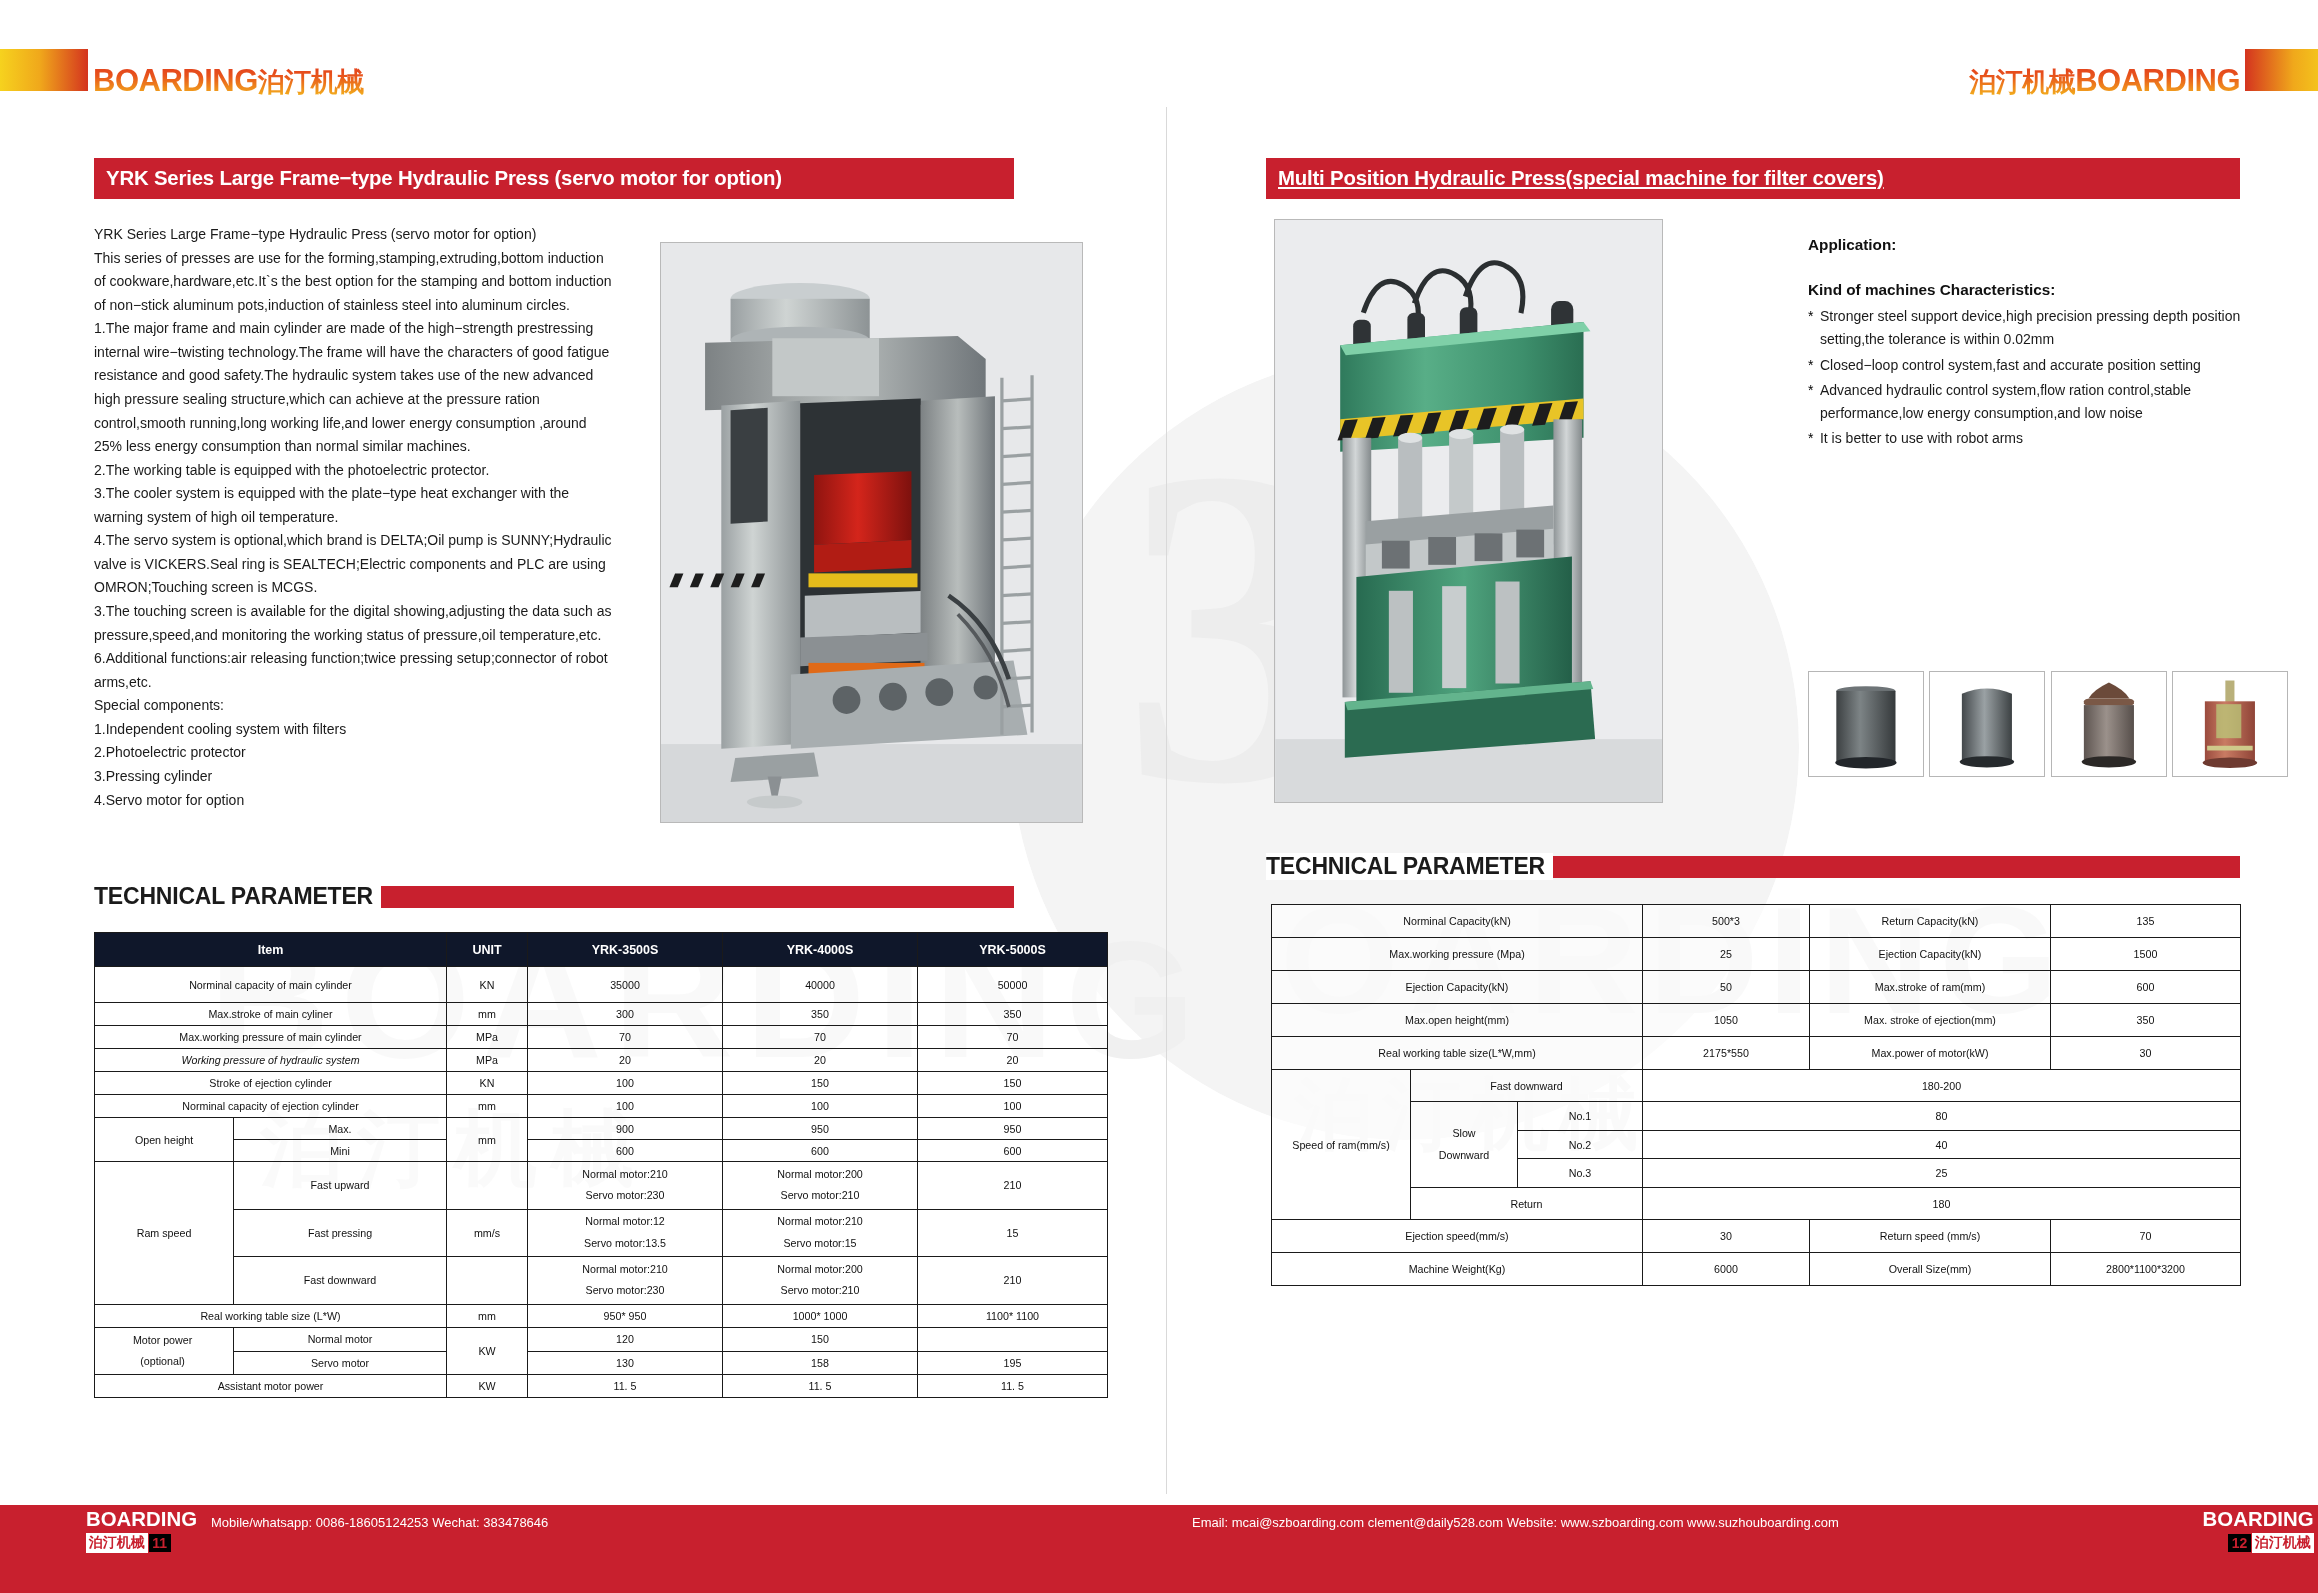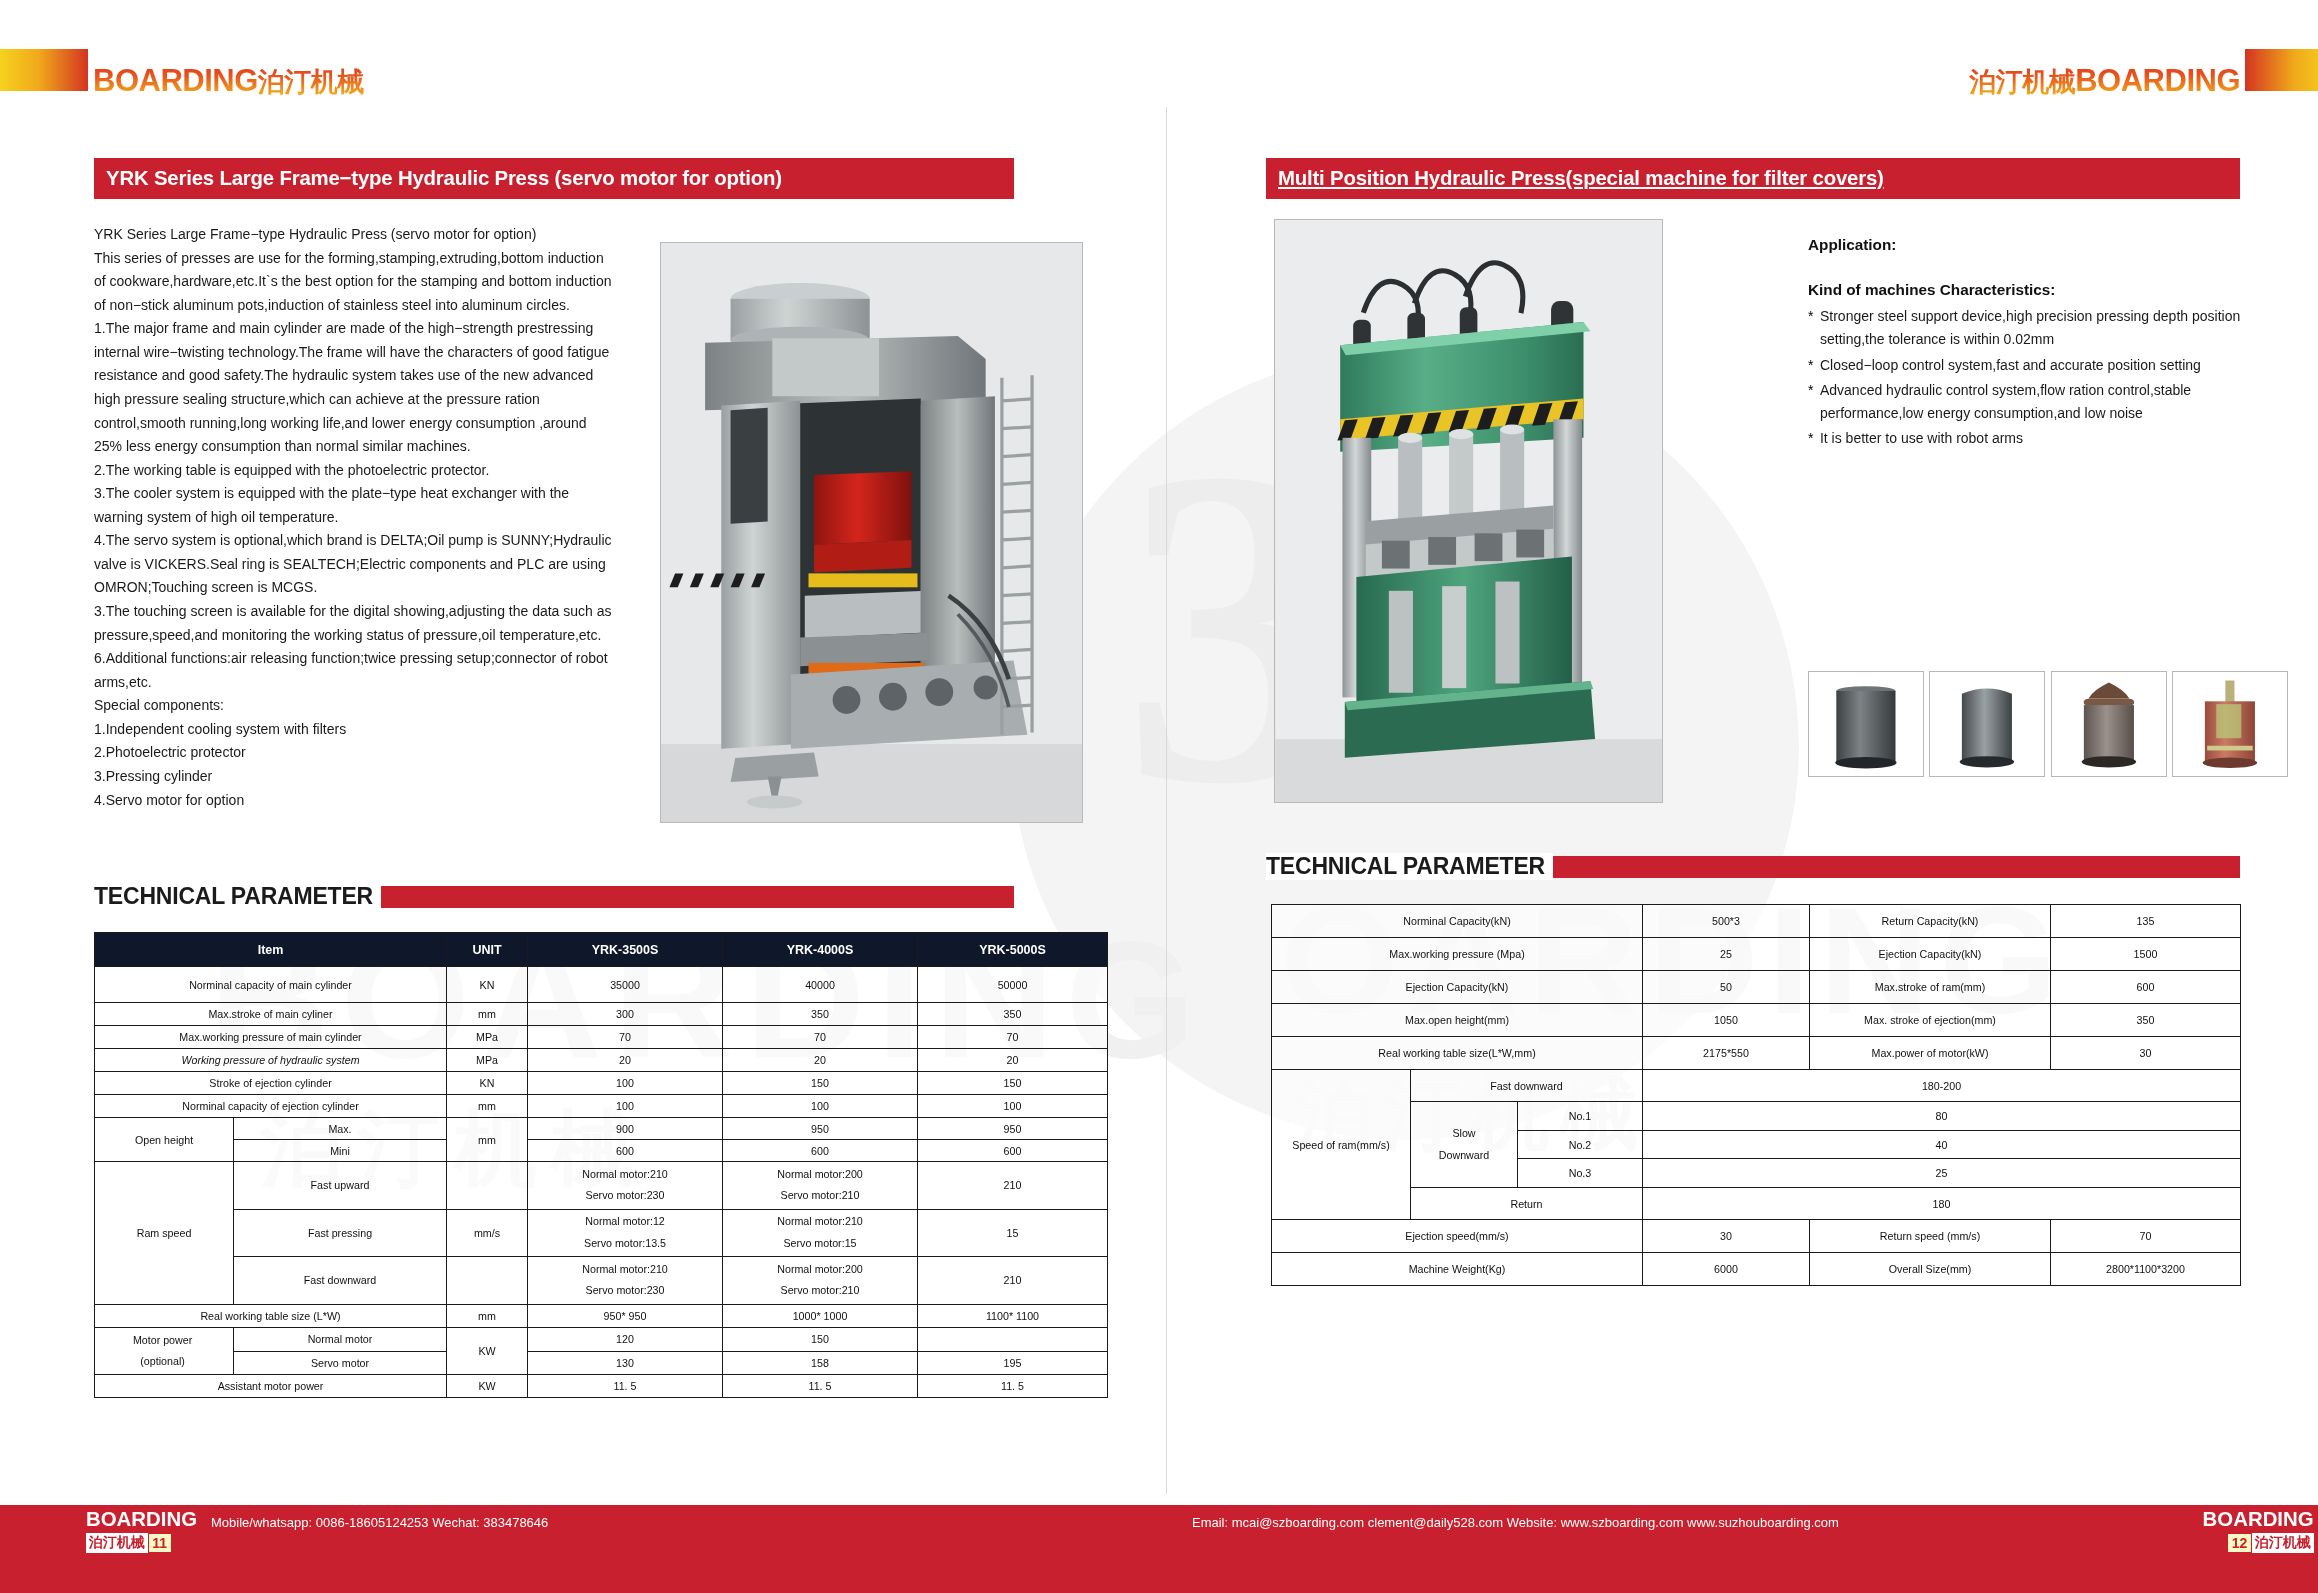--- a/index.html
+++ b/index.html
@@ -138,21 +138,21 @@
   .ft-inner { position:relative; height:100%; }
   .ft-text {
     position:absolute; top:10.2px; color:#fff; font-size:13px; white-space:nowrap;
   }
   .ft-logo { position:absolute; top:2.8px; color:#fff; font-weight:bold; font-size:20.4px; white-space:nowrap; }
   .ft-badge {
     position:absolute; display:flex; align-items:center; background:#fff; height:19.5px;
   }
   .ft-badge .cn { color:#c8202e; font-weight:bold; font-size:14px; padding:0 2.8px; white-space:nowrap; }
   .ft-badge .num {
-    color:#c8202e; font-weight:bold; font-size:14px; background:#fef9c3;
+    color:#c8202e; font-weight:bold; font-size:14px; background:#000000;
     border:1.4px solid #c8202e; padding:0 3.7px; height:19.5px; display:flex; align-items:center;
   }
 </style>
 </head>
 <body>
 
 <div class="wm-swirl"></div>
 <div class="wm-3">3</div>
 <div class="wm-letters">BOARDING</div>
 <div class="wm-cn">泊汀机械</div>

